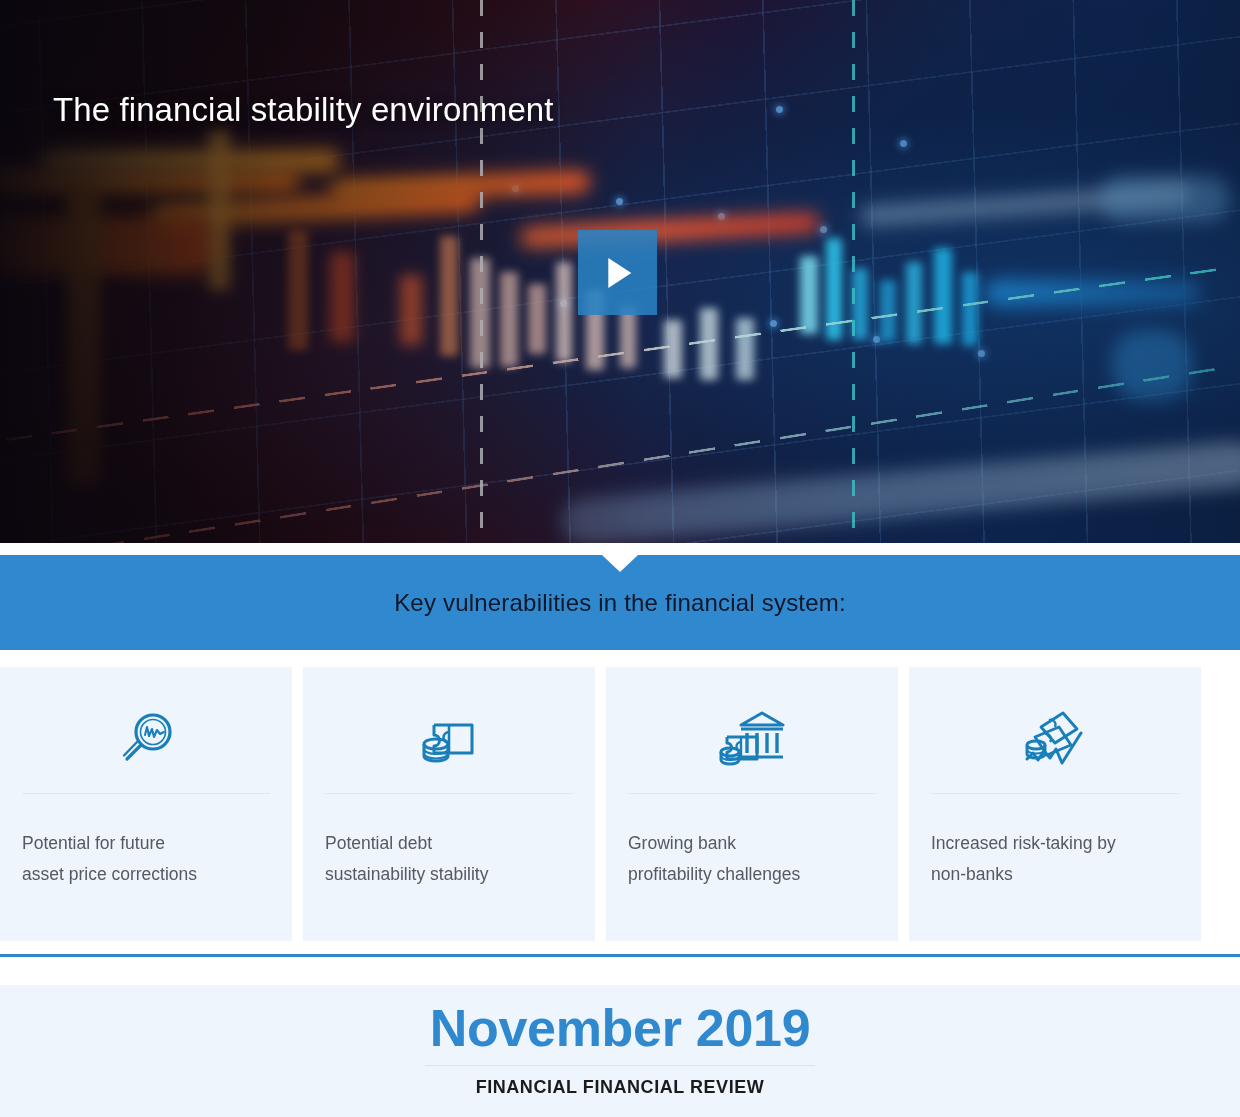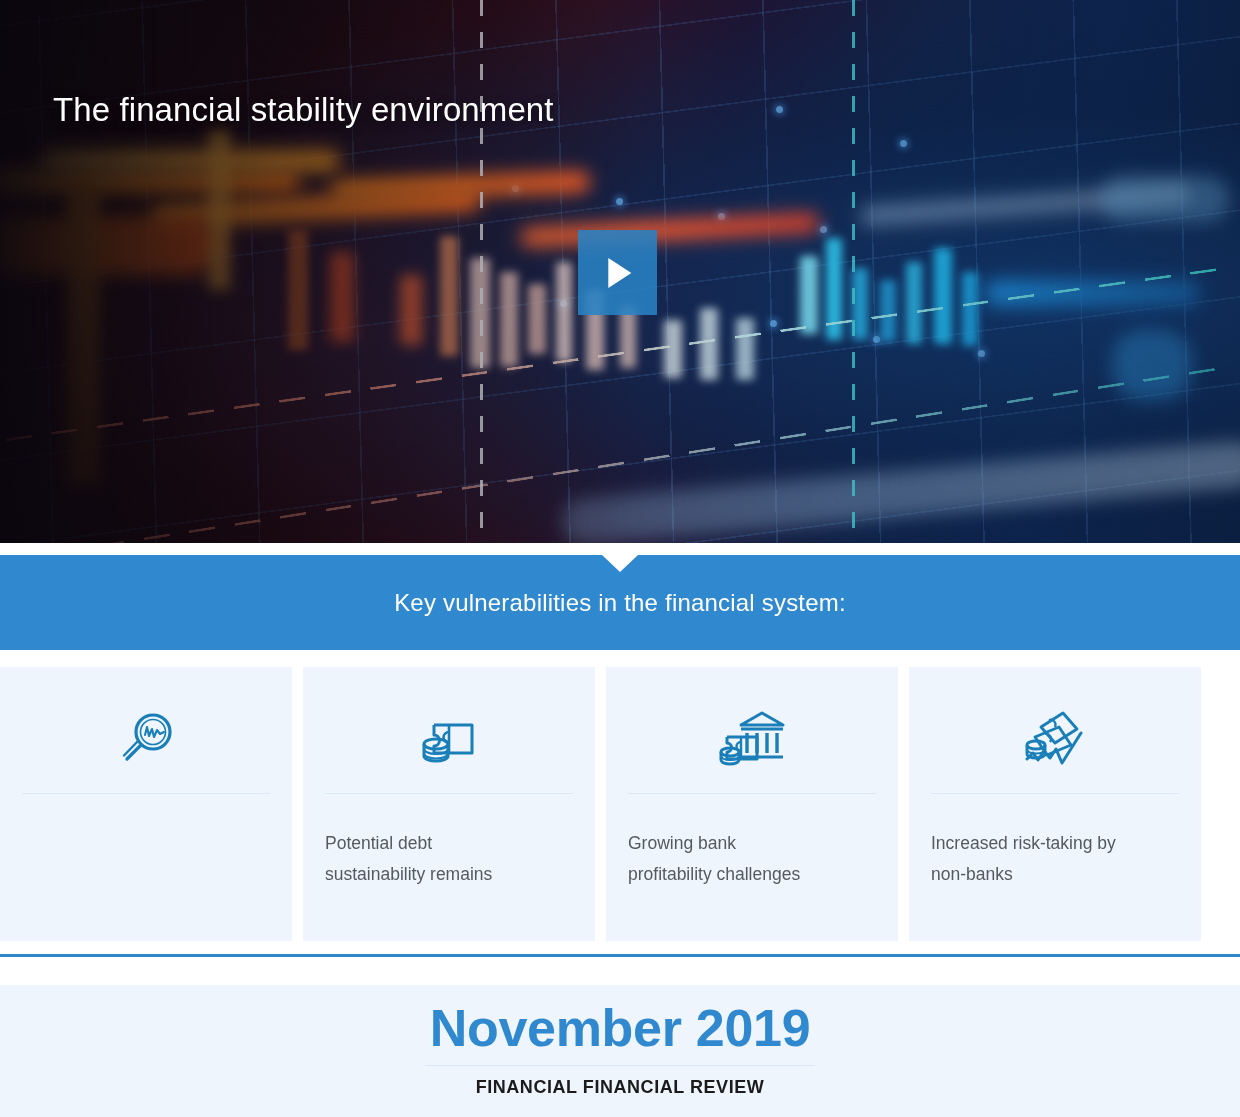--- a/index.html
+++ b/index.html
@@ -106,21 +106,21 @@
     display:flex; align-items:center; justify-content:center;
   }
   .banner:before {
     content:""; position:absolute; left:50%; top:0; transform:translateX(-50%);
     width:0; height:0;
     border-left:18px solid transparent;
     border-right:18px solid transparent;
     border-top:17px solid #ffffff;
   }
   .banner-text {
-    color:#ffffff; font-size:24px; font-weight:400; letter-spacing:.2px;
+    color:#0f172a; font-size:24px; font-weight:400; letter-spacing:.2px;
   }
 
   
   .cards {
     position:relative;
     width:1240px; height:291px;
     background:#ffffff;
     padding-top:17px;
     display:flex;
     gap:11px;
@@ -257,39 +257,43 @@
       <div class="card-icon">
         <svg width="66" height="66" viewBox="0 0 66 66" fill="none" stroke="#1a7fb8" stroke-width="3.2">
           <circle cx="40" cy="25" r="17"></circle>
           <circle cx="40" cy="25" r="12.5" stroke-width="1.6"></circle>
           <line x1="28" y1="38" x2="14" y2="52" stroke-linecap="round"></line>
           <line x1="24.5" y1="34.5" x2="11" y2="48.5" stroke-width="2.4" stroke-linecap="round"></line>
           <polyline points="32,28 34,20 36,29 39,22 41,30 44,23 47,27 51,25" stroke-width="2.1" stroke-linejoin="round" stroke-linecap="round"></polyline>
         </svg>
       </div>
       <div class="card-divider"></div>
+      <div class="card-text">
+        <span>Potential for future</span><br>
+        <span>asset price corrections</span>
+      </div>
     </div>
 
     <div class="card">
       <div class="card-icon">
         <svg width="66" height="66" viewBox="0 0 66 66" fill="none" stroke="#1a7fb8" stroke-width="3">
           <path d="M18 18 H56 V46 H33" stroke-linejoin="round"></path>
           <path d="M18 18 V28 a5.5 5.5 0 0 1 0 11 V46 H33" stroke-linejoin="round"></path>
           <path d="M33 18 v28" stroke-width="2.6"></path>
           <path d="M33 25 a5.5 5.5 0 0 0 0 11" stroke-width="2.6" fill="none"></path>
           <ellipse cx="20" cy="37" rx="12" ry="5"></ellipse>
           <path d="M8 37 v12 a12 5 0 0 0 24 0 V37" stroke-linejoin="round"></path>
           <path d="M8 42 a12 5 0 0 0 24 0" stroke-width="2"></path>
           <path d="M8 46.5 a12 5 0 0 0 24 0" stroke-width="2"></path>
         </svg>
       </div>
       <div class="card-divider"></div>
       <div class="card-text">
         <span>Potential debt</span><br>
-        <span>sustainability remains</span>
+        <span>sustainability stability</span>
       </div>
     </div>
 
     <div class="card">
       <div class="card-icon">
         <svg width="70" height="66" viewBox="0 0 70 66" fill="none" stroke="#1a7fb8" stroke-width="3">
           <path d="M24 18 L45 6 L66 18 Z" stroke-linejoin="round"></path>
           <line x1="24" y1="22" x2="66" y2="22"></line>
           <line x1="30" y1="26" x2="30" y2="46" stroke-width="3.4"></line>
           <line x1="40" y1="26" x2="40" y2="46" stroke-width="3.4"></line>

